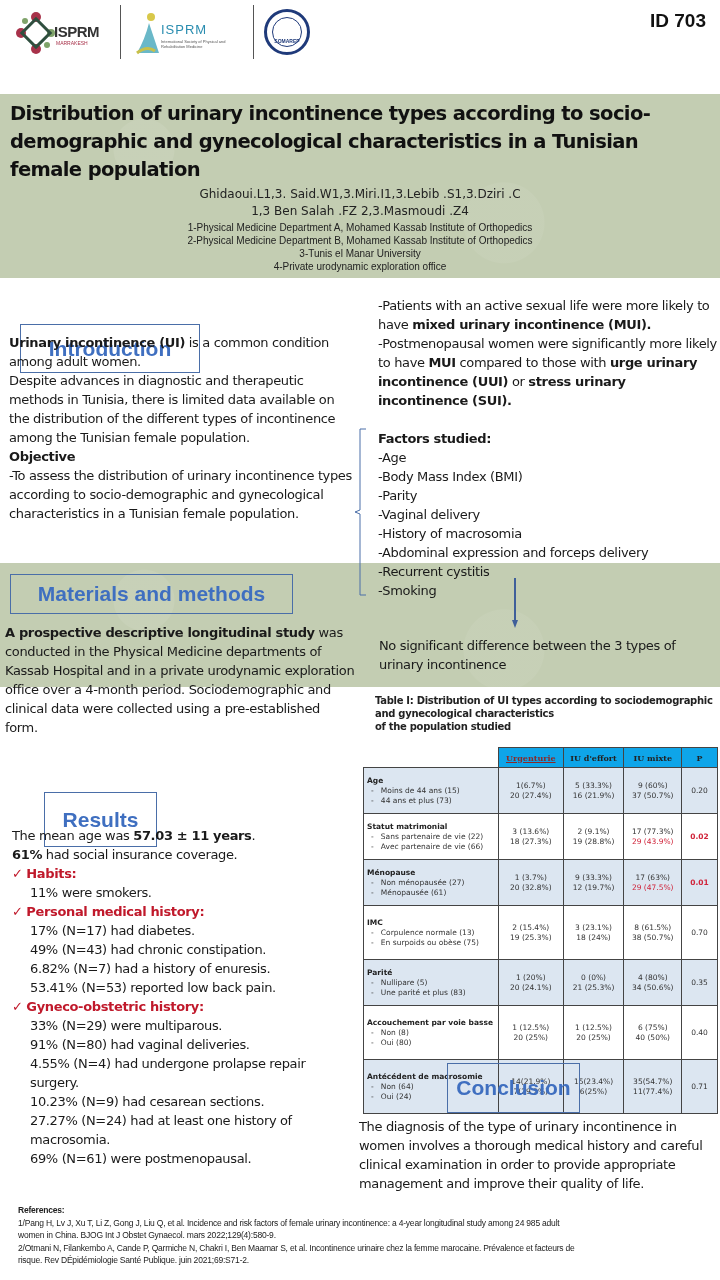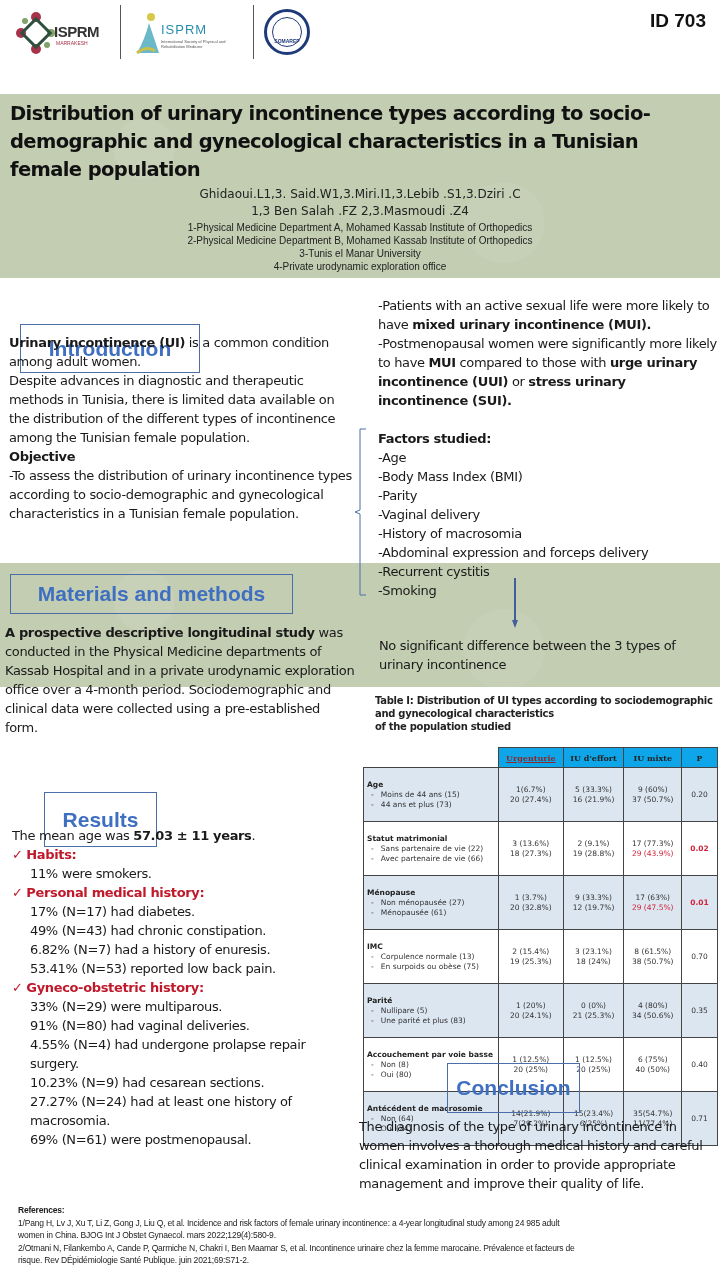--- a/index.html
+++ b/index.html
@@ -62,21 +62,21 @@
   .ui-table th.urg { color: #8a2a2a; text-decoration: underline; }
   .ui-table td { border: 1px solid #444; padding: 3px 3px; vertical-align: middle; text-align: center; line-height: 10px; }
   .ui-table td.label { text-align: left; }
   .ui-table td.label .grp { font-weight: bold; color: #222; display: block; }
   .ui-table td.label .sub { display: block; padding-left: 4px; }
   .ui-table tr.shade td { background: #dce6f1; }
   .ui-table tr.plain td { background: #fff; }
   .ui-table td .line { display: block; }
   .sig { color: #d0243a; font-weight: bold; }
   .red { color: #d0243a; }
-  .ui-table tr { height: 54px; }
+  .ui-table tr { height: 46px; }
   .ui-table tr.tall { height: 54px; }
   .ui-table th.empty { border-top: none; border-left: none; background: transparent; }
 
   .conclusion-text { left: 359px; top: 1117px; width: 355px; }
 
   .refs { left: 18px; top: 1204px; width: 560px; font: 8.5px "Liberation Sans", sans-serif; line-height: 12.5px; color: #222; letter-spacing: -0.2px; }
   .refs .rh { font-weight: bold; display: block; }
 </style>
 </head>
 <body>
@@ -136,20 +136,21 @@
 </div>
 
 <div class="abs sec-box sec-methods">Materials and methods</div>
 <div class="abs body-text methods-text">
   <b>A prospective descriptive longitudinal study</b><span> was conducted in the Physical Medicine departments of Kassab Hospital and in a private urodynamic exploration office over a 4-month period. Sociodemographic and clinical data were collected using a pre-established form.</span>
 </div>
 
 <div class="abs sec-box sec-results">Results</div>
 <div class="abs body-text results-text">
   <span class="row"><span>The mean age was </span><b>57.03 ± 11 years</b><span>.</span></span>
+  <span class="row"><b>61%</b><span> had social insurance coverage.</span></span>
   <span class="row"><span class="check">✓</span> <span class="red-h">Habits:</span></span>
   <span class="row indent">11% were smokers.</span>
   <span class="row"><span class="check">✓</span> <span class="red-h">Personal medical history:</span></span>
   <span class="row indent">17% (N=17) had diabetes.</span>
   <span class="row indent">49% (N=43) had chronic constipation.</span>
   <span class="row indent">6.82% (N=7) had a history of enuresis.</span>
   <span class="row indent">53.41% (N=53) reported low back pain.</span>
   <span class="row"><span class="check">✓</span> <span class="red-h">Gyneco-obstetric history:</span></span>
   <span class="row indent">33% (N=29) were multiparous.</span>
   <span class="row indent">91% (N=80) had vaginal deliveries.</span>

